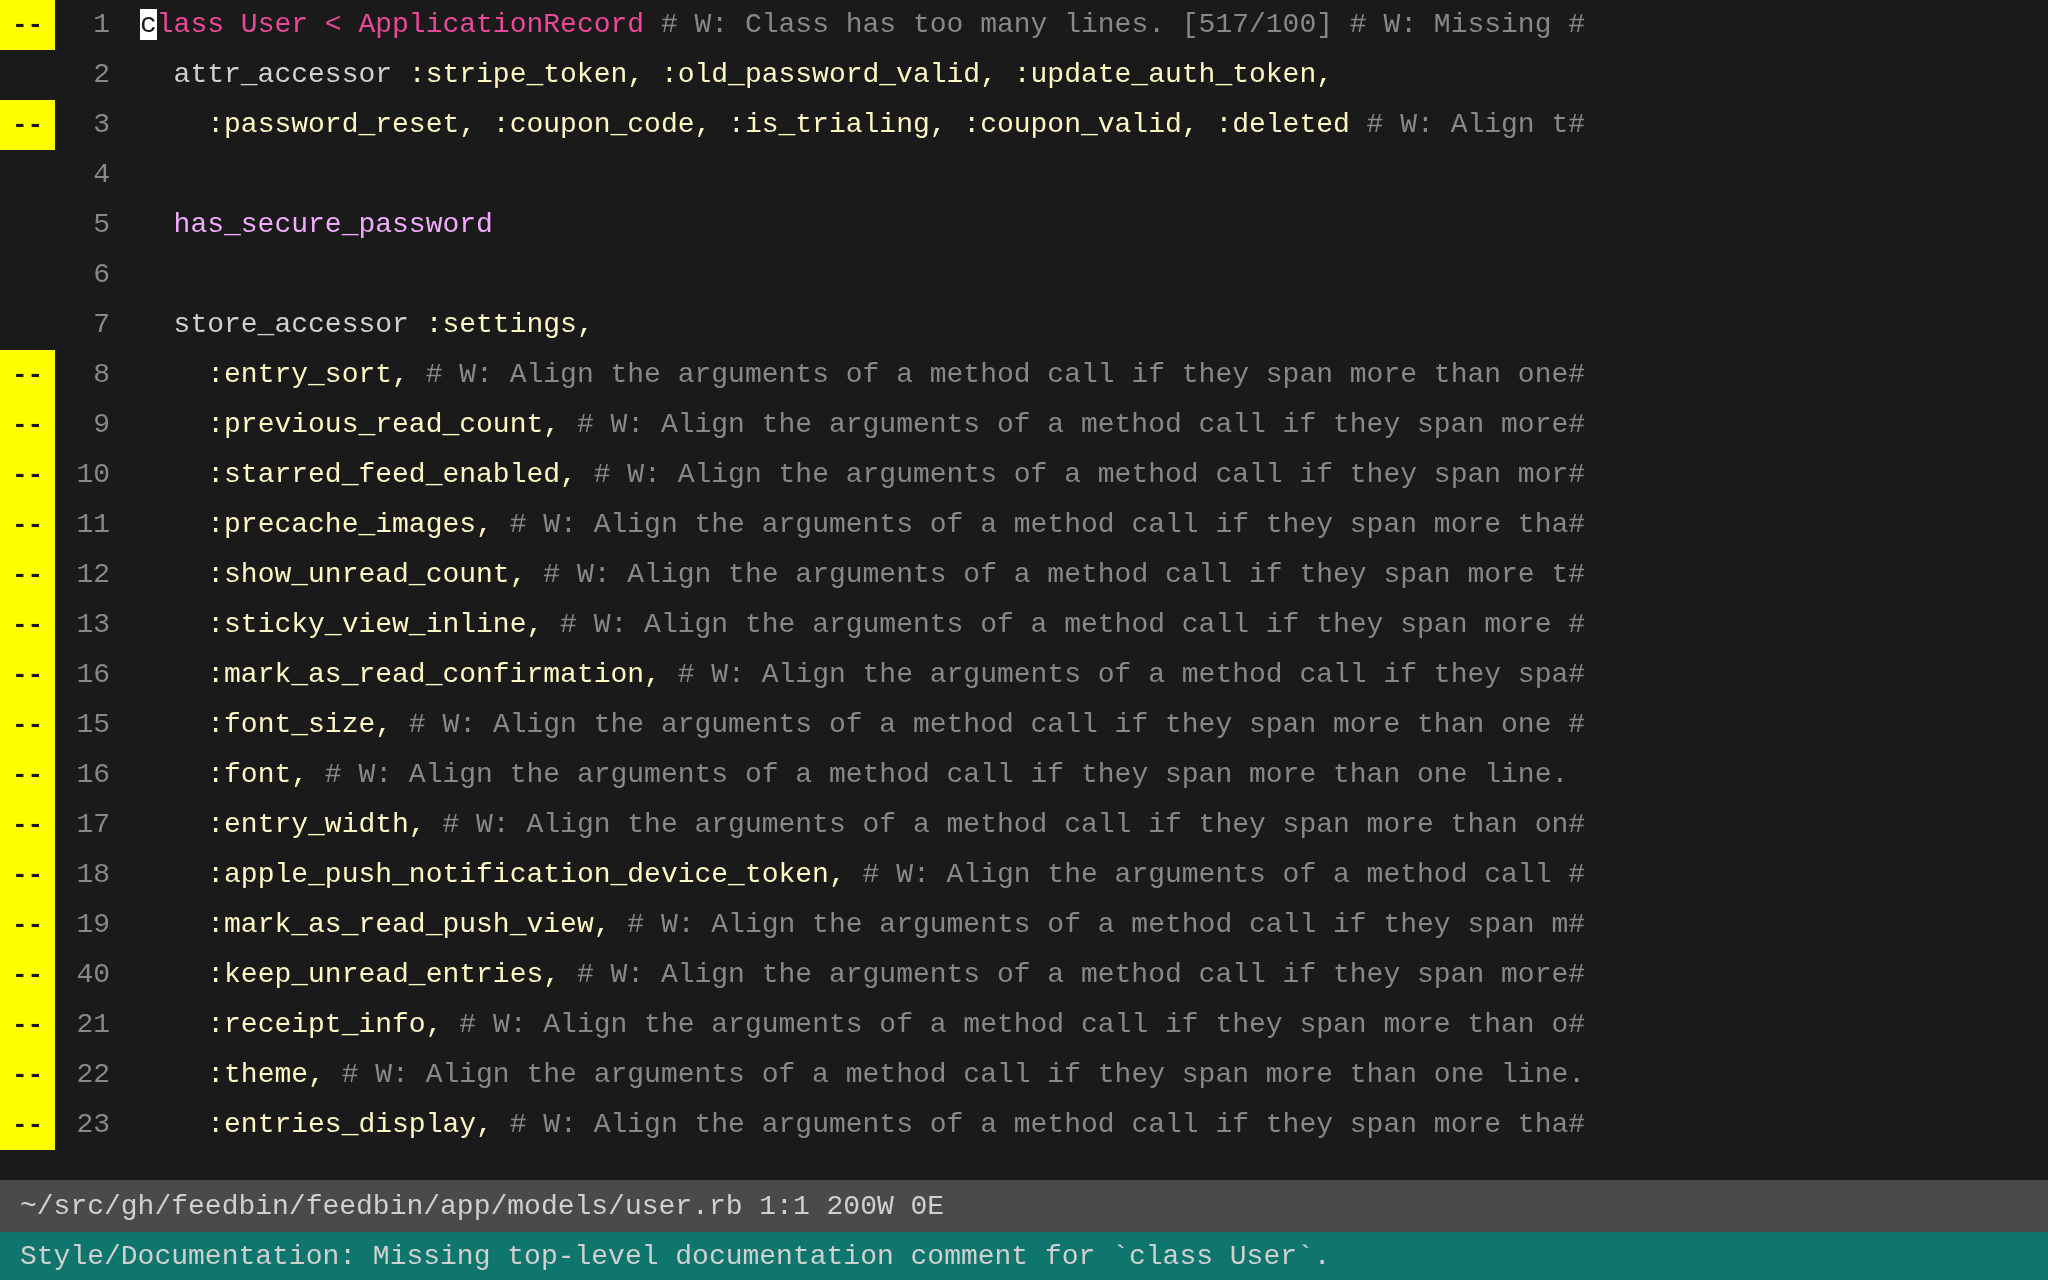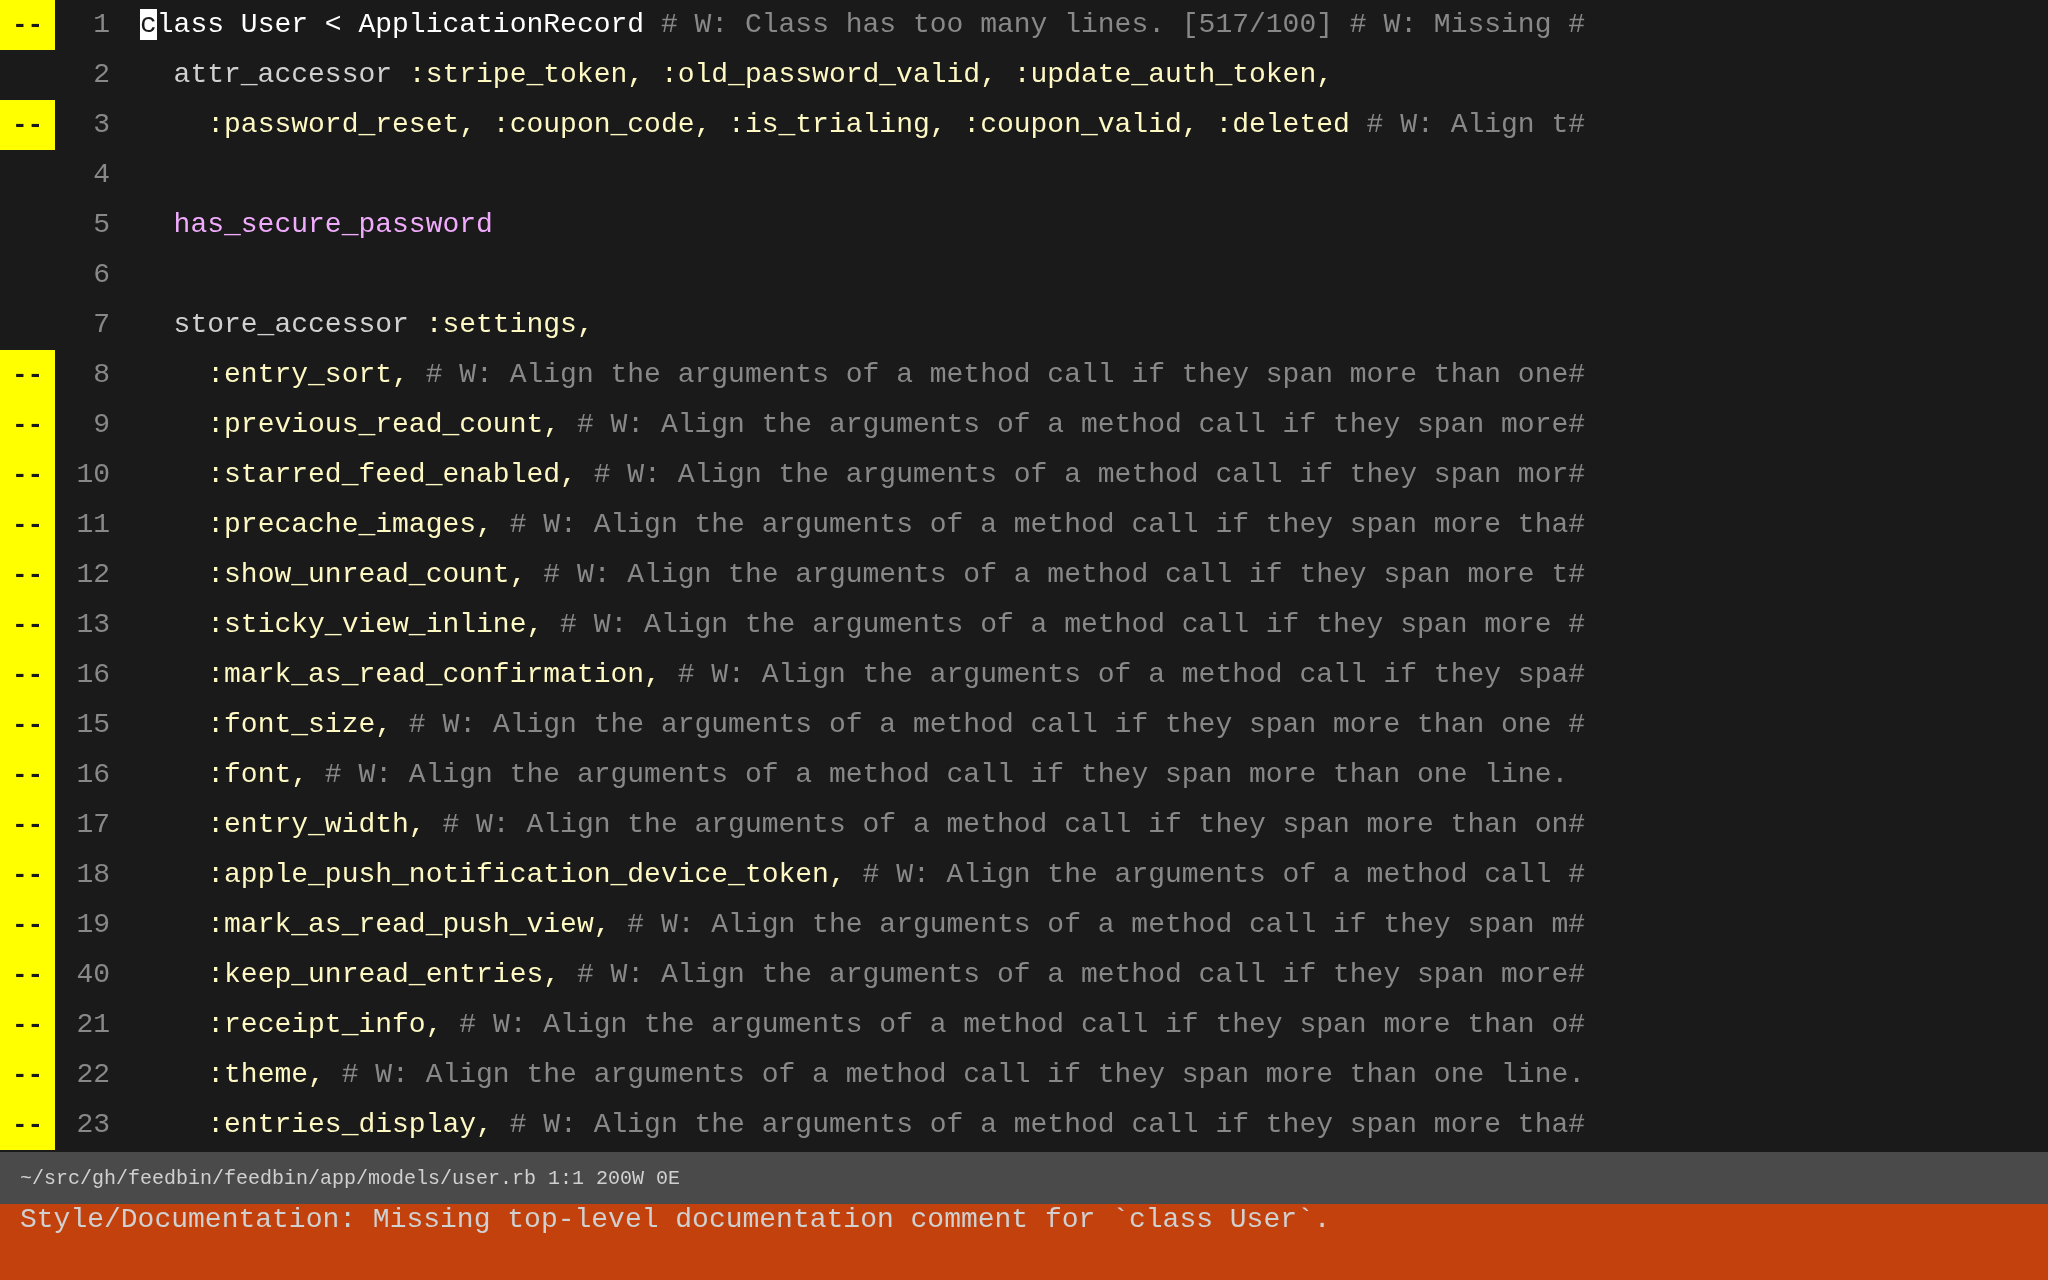--- a/index.html
+++ b/index.html
@@ -70,45 +70,46 @@
     }
 
     .line-content {
       flex: 1;
       padding-left: 10px;
       white-space: pre;
       overflow: hidden;
       font-size: 28px;
       line-height: 50px;
     }
-    .kw-name { color: #ffffff; }
+    .kw-name { color: #ec4899; }
     .comment { color: #888888; margin-top: 12px; }
     .method-name { color: #f0abfc; }
     .symbol { color: #fef9c3; }
     .attr-method { color: #d0d0d0; }
     .cursor {
       background-color: #ffffff;
       color: #1a1a1a;
     }
 
     .status-bar {
       height: 52px;
       background-color: #4a4a4a;
       display: flex;
       align-items: center;
       padding: 4px 20px;
       color: #d0d0d0;
-      font-size: 20px;
+      font-size: 28px;
       flex-shrink: 0;
     }
 
     .message-bar {
-      height: 76px;
-      background-color: #c2410c;
-      display: flex;
+      height: 48px;
+      background-color: #0f766e;
+      display: flex;
+      align-items: center;
       padding: 0 20px;
       color: #d0d0d0;
       font-size: 28px;
       flex-shrink: 0;
     }
   </style>
 </head>
 <body>
 
 <div class="editor-container">

